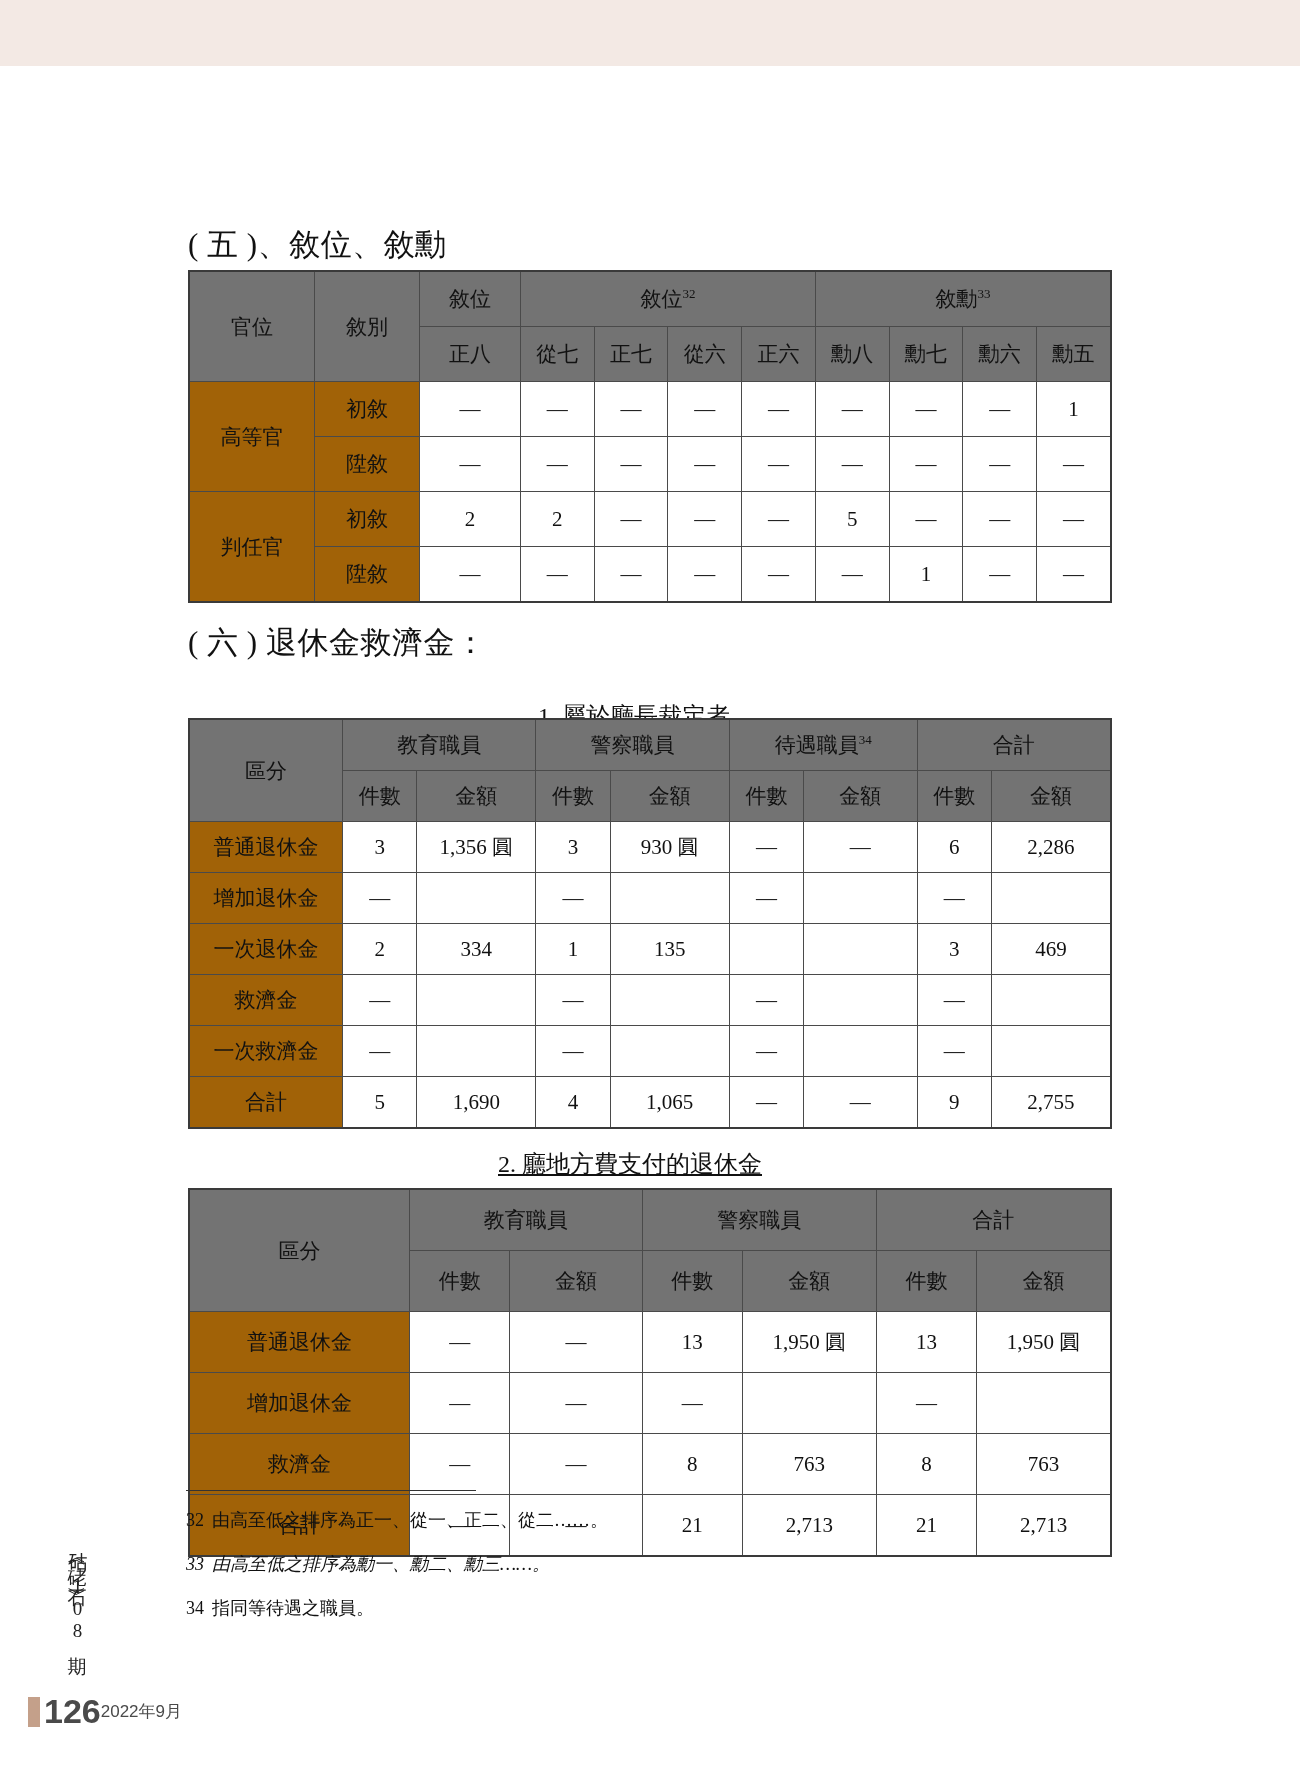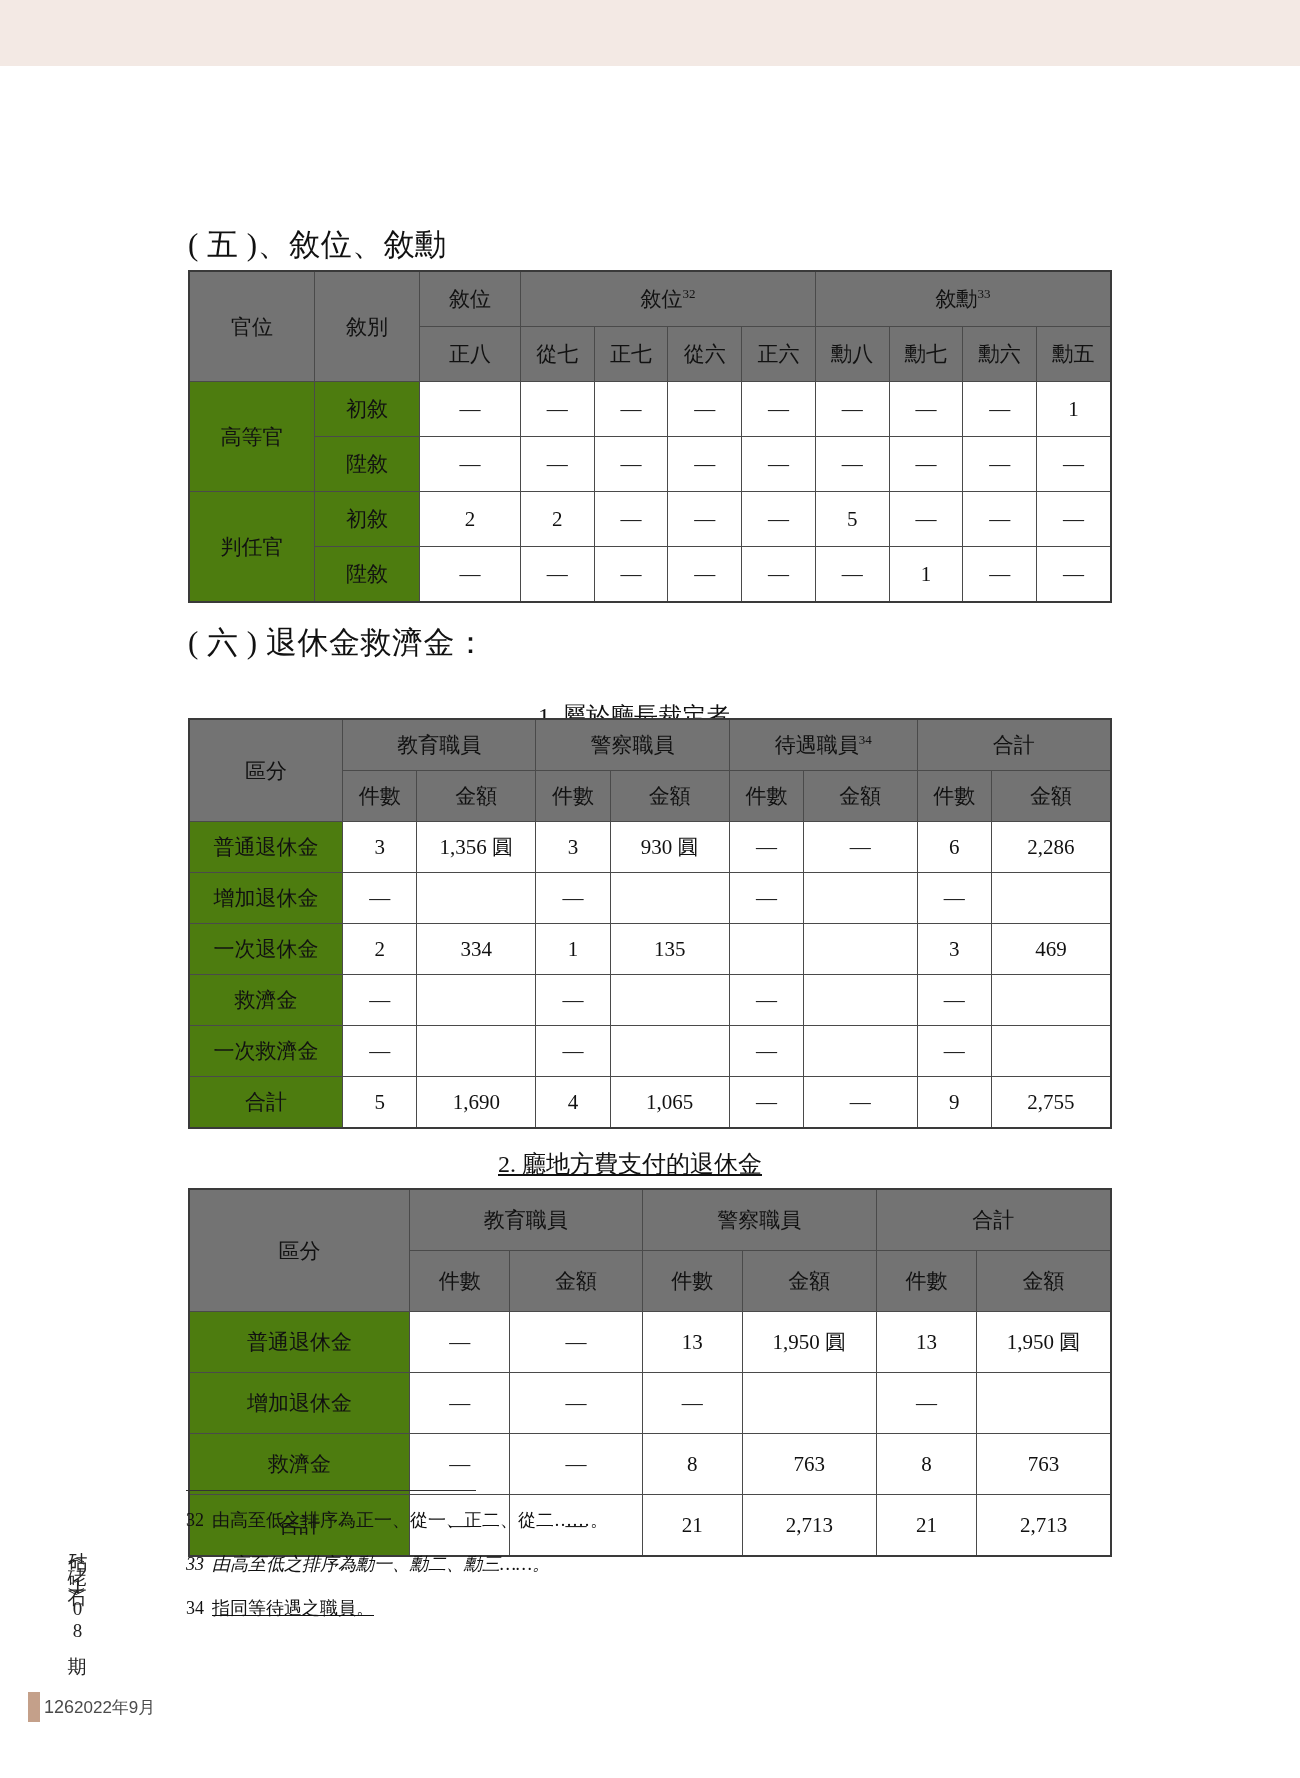--- a/index.html
+++ b/index.html
@@ -53,21 +53,21 @@
     text-align: center;
     vertical-align: middle;
     font-weight: normal;
     padding: 4px 6px;
     font-family: "Liberation Serif", "DejaVu Serif", serif;
   }
   table.doc-table th {
     background: #737373;
   }
   table.doc-table td.rowhead {
-    background: #4d7c0f;
+    background: #a16207;
   }
   .outer-border {
     border: 2px solid #3a3a3a !important;
   }
   sup {
     font-size: 13px;
     vertical-align: super;
     line-height: 0;
   }
   
@@ -90,21 +90,21 @@
   }
   .footnote {
     position: absolute;
     left: 186px;
     font-size: 18px;
     color: #111;
     white-space: nowrap;
   }
   #fn32 { top: 1508px; }
   #fn33 { top: 1552px; font-style: italic; }
-  #fn34 { top: 1596px; text-decoration: underline; }
+  #fn34 { top: 1596px; }
   .fn-num {
     display: inline-block;
     width: 26px;
   }
   #side-label {
     position: absolute;
     left: 44px;
     top: 1552px;
     width: 44px;
     font-size: 19px;
@@ -122,22 +122,22 @@
     display: flex;
     align-items: center;
   }
   #page-num-bar {
     width: 12px;
     height: 30px;
     background: #c4a08a;
   }
   #page-num {
     font-family: "Liberation Sans", sans-serif;
-    font-weight: normal;
-    font-size: 18px;
+    font-weight: bold;
+    font-size: 34px;
     color: #4a4a4a;
     margin-left: 4px;
   }
   #issue-date {
     font-family: "Liberation Sans", sans-serif;
     font-size: 17px;
     color: #4a4a4a;
   }
 </style>
 </head>

